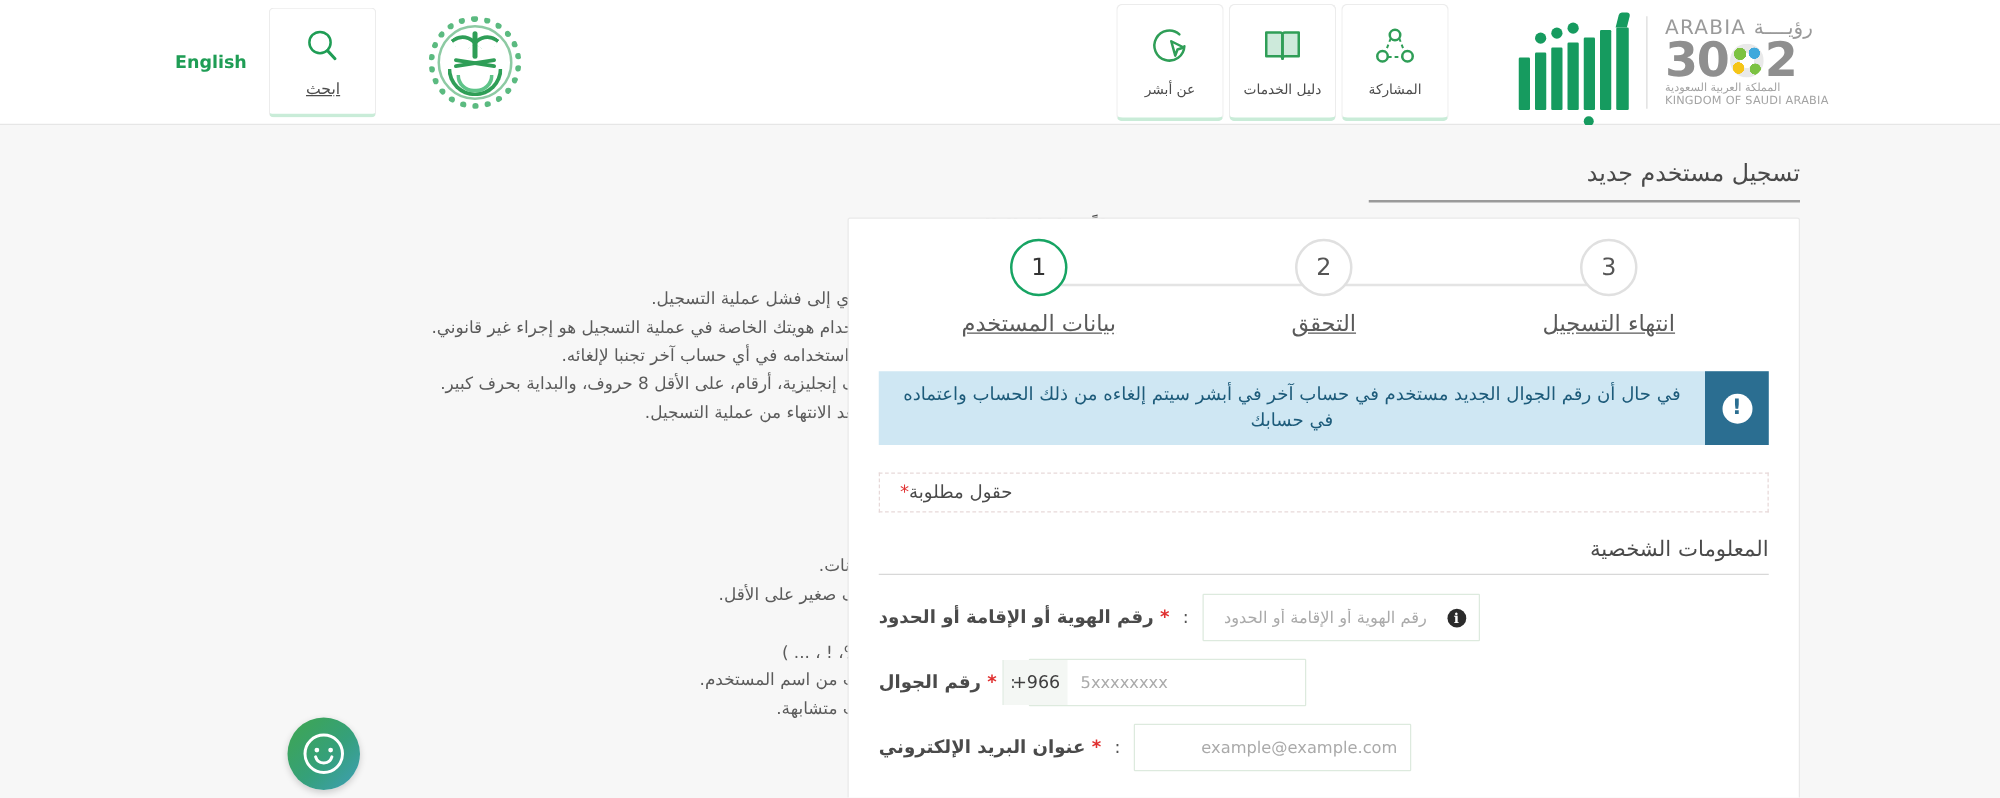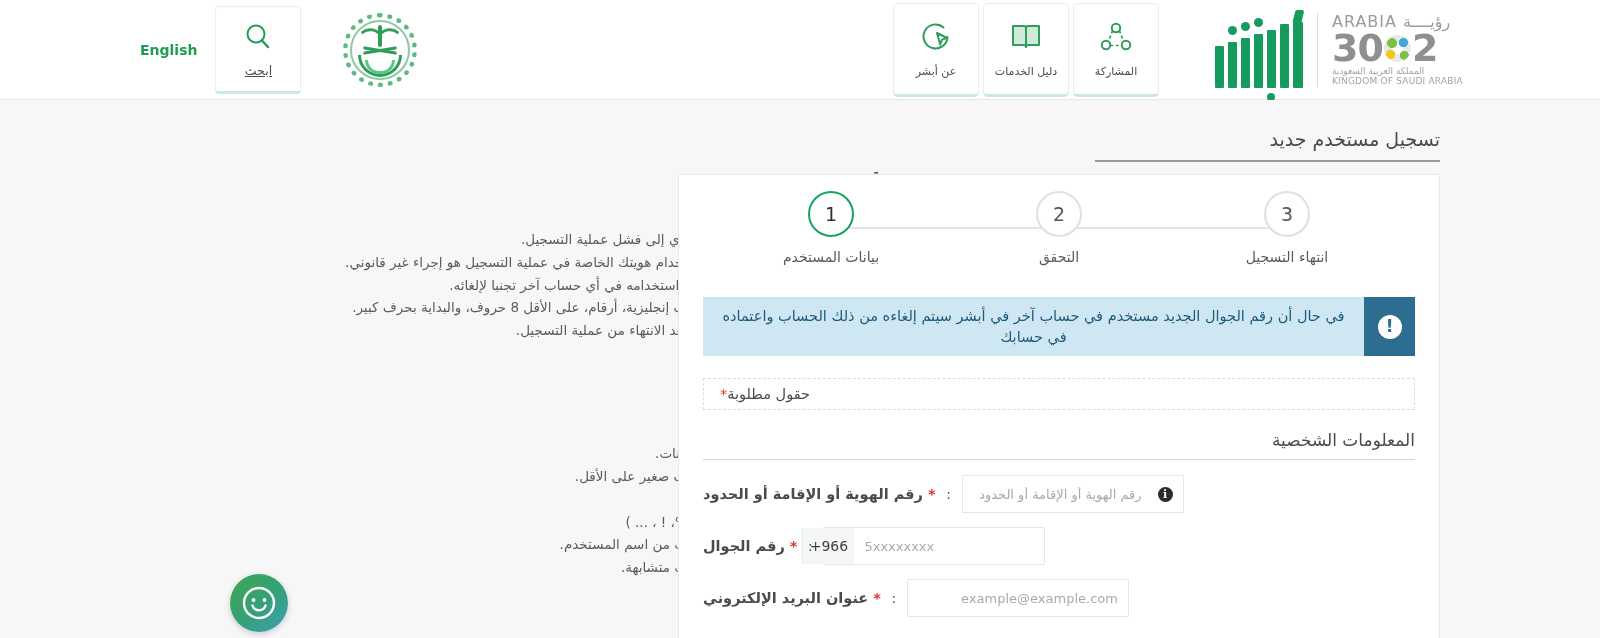--- a/index.html
+++ b/index.html
@@ -364,23 +364,24 @@
     align-items: center;
     justify-content: center;
     font-size: 19px;
     color: #555;
   }
   .step.active .bubble {
     border-color: #17a463;
     color: #333;
   }
   .step .slabel {
-    font-size: 14px;
+    font-size: 18px;
     color: #5a5a5a;
     white-space: nowrap;
+    text-decoration: underline;
   }
 
   
   .alert {
     display: flex;
     margin: 10px 24px 0 24px;
     background: #cfe7f3;
     min-height: 57px;
     align-items: stretch;
   }

